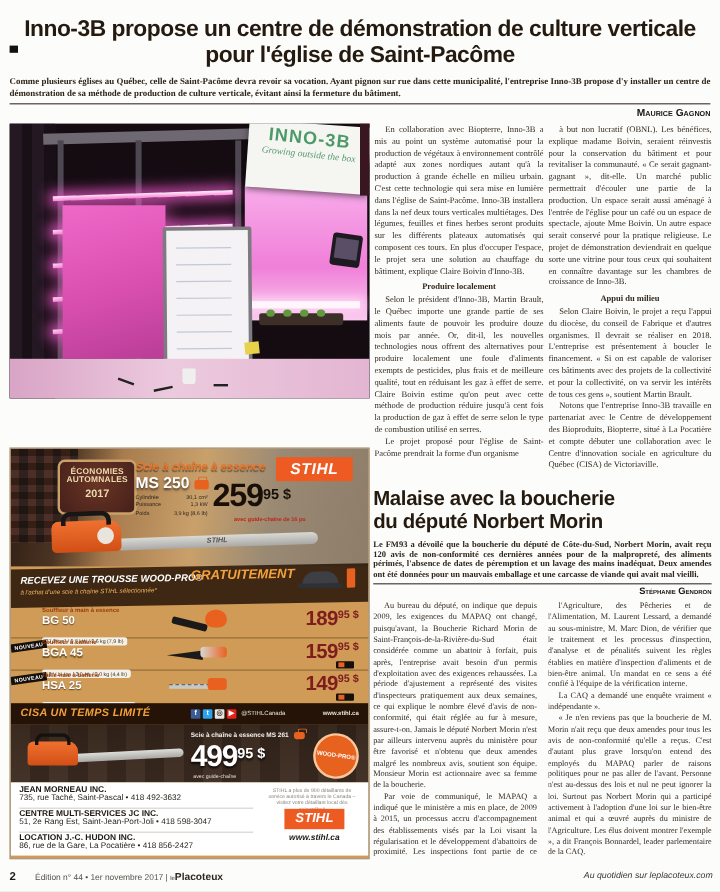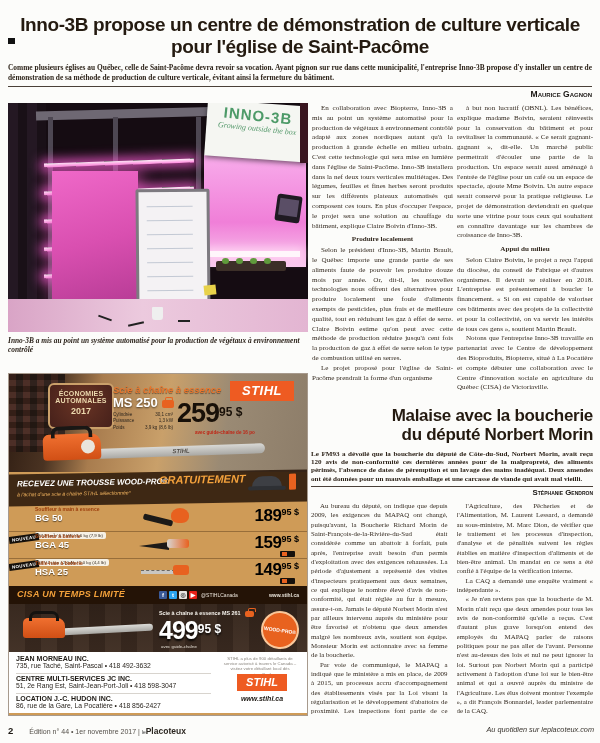--- a/index.html
+++ b/index.html
@@ -51,21 +51,21 @@
   .ph-table{position:absolute;left:0;top:196px;width:300px;height:33px;
             background:linear-gradient(90deg,#d9a4c6,#eccade 45%,#e3b5d2);}
   .ph-cup{position:absolute;left:144px;top:204px;width:11px;height:13px;background:#efefef;border-radius:1px 1px 3px 3px;}
   .ph-note{position:absolute;left:196px;top:182px;width:12px;height:10px;background:#e8d24a;transform:rotate(-6deg);}
   .ph-marker{position:absolute;height:2px;background:#222;}
   .ph-curtain{position:absolute;left:292px;top:0;width:8px;height:60px;background:#3a1620;}
   .caption{left:8px;top:336px;width:298px;font-weight:bold;font-style:italic;
            font-size:7.4px;line-height:9.4px;color:#2c231b;}
   
   .a2{left:311px;top:406px;width:282px;}
-  .a2-title{text-align:right;font-family:"Liberation Sans",sans-serif;font-weight:bold;
+  .a2-title{text-align:left;font-family:"Liberation Sans",sans-serif;font-weight:bold;
             font-size:17px;line-height:19px;color:#241a10;letter-spacing:-0.3px;}
   .a2-lead{margin:6px 0 0;font-weight:bold;font-size:7.1px;line-height:8.2px;text-align:justify;color:#2e241a;}
   .a2 .rule{margin-top:3px;}
   .a2-byline{text-align:right;font-size:7.8px;margin-top:1px;}
   .a2-cols{display:flex;gap:9px;margin-top:4px;}
   .a2-cols .c{width:137px;height:216px;overflow:hidden;}
   .a2-cols .bt{font-size:6.9px;line-height:9.35px;}
   
   .ad{left:8px;top:373px;width:298px;height:341px;border:1px solid #a79a8d;overflow:hidden;
       font-family:"Liberation Sans",sans-serif;background:#cf9b57;}
@@ -109,21 +109,21 @@
   
   .rows{position:absolute;left:0;top:130px;width:298px;height:70px;}
   .row{position:absolute;left:0;width:298px;height:27px;border-bottom:1px solid rgba(70,42,16,.4);}
   .rl{position:absolute;left:26px;top:2px;width:96px;}
   .rtype{font-weight:bold;font-size:5px;color:#9c3e0c;}
   .rmodel{font-weight:bold;font-size:9.5px;color:#fff;text-shadow:0 1px 1px rgba(0,0,0,.55);}
   .rspec{margin-top:1px;background:#f6f1e6;border-radius:2px;font-size:4.4px;color:#3a3128;padding:1px 3px;display:inline-block;}
   .new{position:absolute;left:0px;top:4px;background:#15100b;color:#fff;font-weight:bold;font-size:4.4px;
        padding:1px 3px;transform:rotate(-8deg);letter-spacing:.3px;}
   .rimg{position:absolute;left:128px;top:3px;width:86px;height:21px;}
-  .rprice{position:absolute;right:8px;top:2px;text-align:right;color:#000000;}
+  .rprice{position:absolute;right:8px;top:2px;text-align:right;color:#7f1d1d;}
   .rprice .pnum{font-size:17px;letter-spacing:-0.5px;}
   .rprice .psup{font-size:9px;}
   .batt{position:absolute;right:12px;top:20px;width:15px;height:6px;background:#15100b;border-radius:1px;}
   .batt:after{content:"";position:absolute;left:2px;top:1px;width:5px;height:4px;background:#e8621f;}
   .blower-body{position:absolute;left:34px;top:1px;width:18px;height:15px;background:#e8611f;border-radius:50% 50% 40% 40%;}
   .blower-tube{position:absolute;left:6px;top:10px;width:30px;height:6px;background:#1c1a18;transform:rotate(14deg);border-radius:2px;}
   .stick-tube{position:absolute;left:2px;top:8px;width:0;height:0;border-top:4px solid transparent;border-bottom:4px solid transparent;border-right:30px solid #1c1a18;}
   .stick-body{position:absolute;left:30px;top:5px;width:22px;height:9px;background:linear-gradient(90deg,#d8d6d2,#e8611f);border-radius:3px;}
   .hedge-blade{position:absolute;left:4px;top:9px;width:34px;height:3px;background:#c9c7c3;border-top:1px dashed #6a6762;}
   .hedge-body{position:absolute;left:36px;top:4px;width:16px;height:10px;background:#e8611f;border-radius:3px;}
@@ -220,21 +220,20 @@
         <i></i>
       </div>
     <div class="ph-curtain"></div>
     <div class="ph-table"></div>
     <div class="ph-cup"></div>
     <div class="ph-note"></div>
     <div class="ph-marker" style="left:90px;top:214px;width:14px;transform:rotate(20deg);"></div>
     <div class="ph-marker" style="left:120px;top:220px;width:16px;transform:rotate(-12deg);"></div>
     <div class="ph-marker" style="left:170px;top:217px;width:12px;"></div>
   </div>
-  <div class="abs caption">Inno-3B a mis au point un système automatisé pour la production de végétaux à environnement contrôlé</div>
 
   <div class="abs col2 bt">
     <p>En collaboration avec Biopterre, Inno-3B a mis au point un système automatisé pour la production de végétaux à environnement contrôlé adapté aux zones nordiques autant qu'à la production à grande échelle en milieu urbain. C'est cette technologie qui sera mise en lumière dans l'église de Saint-Pacôme. Inno-3B installera dans la nef deux tours verticales multiétages. Des légumes, feuilles et fines herbes seront produits sur les différents plateaux automatisés qui composent ces tours. En plus d'occuper l'espace, le projet sera une solution au chauffage du bâtiment, explique Claire Boivin d'Inno-3B.</p>
     <p class="subhead">Produire localement</p>
     <p>Selon le président d'Inno-3B, Martin Brault, le Québec importe une grande partie de ses aliments faute de pouvoir les produire douze mois par année. Or, dit-il, les nouvelles technologies nous offrent des alternatives pour produire localement une foule d'aliments exempts de pesticides, plus frais et de meilleure qualité, tout en réduisant les gaz à effet de serre. Claire Boivin estime qu'on peut avec cette méthode de production réduire jusqu'à cent fois la production de gaz à effet de serre selon le type de combustion utilisé en serres.</p>
     <p>Le projet proposé pour l'église de Saint-Pacôme prendrait la forme d'un organisme</p>
   </div>
   <div class="abs col3 bt">
     <p>à but non lucratif (OBNL). Les bénéfices, explique madame Boivin, seraient réinvestis pour la conservation du bâtiment et pour revitaliser la communauté. « Ce serait gagnant-gagnant », dit-elle. Un marché public permettrait d'écouler une partie de la production. Un espace serait aussi aménagé à l'entrée de l'église pour un café ou un espace de spectacle, ajoute Mme Boivin. Un autre espace serait conservé pour la pratique religieuse. Le projet de démonstration deviendrait en quelque sorte une vitrine pour tous ceux qui souhaitent en connaître davantage sur les chambres de croissance de Inno-3B.</p>
     <p class="subhead">Appui du milieu</p>

